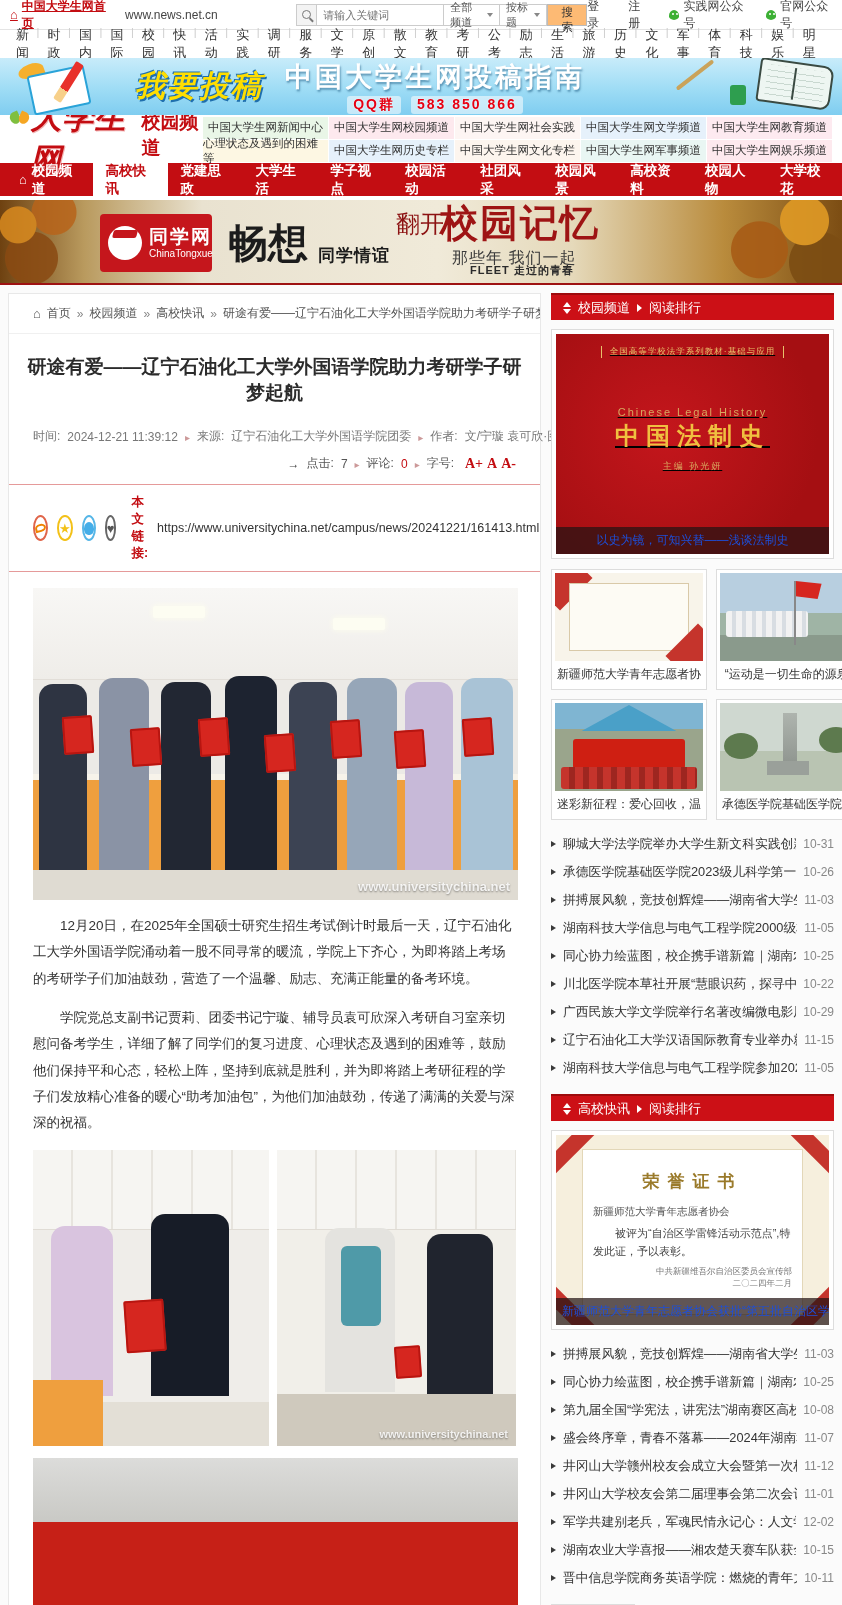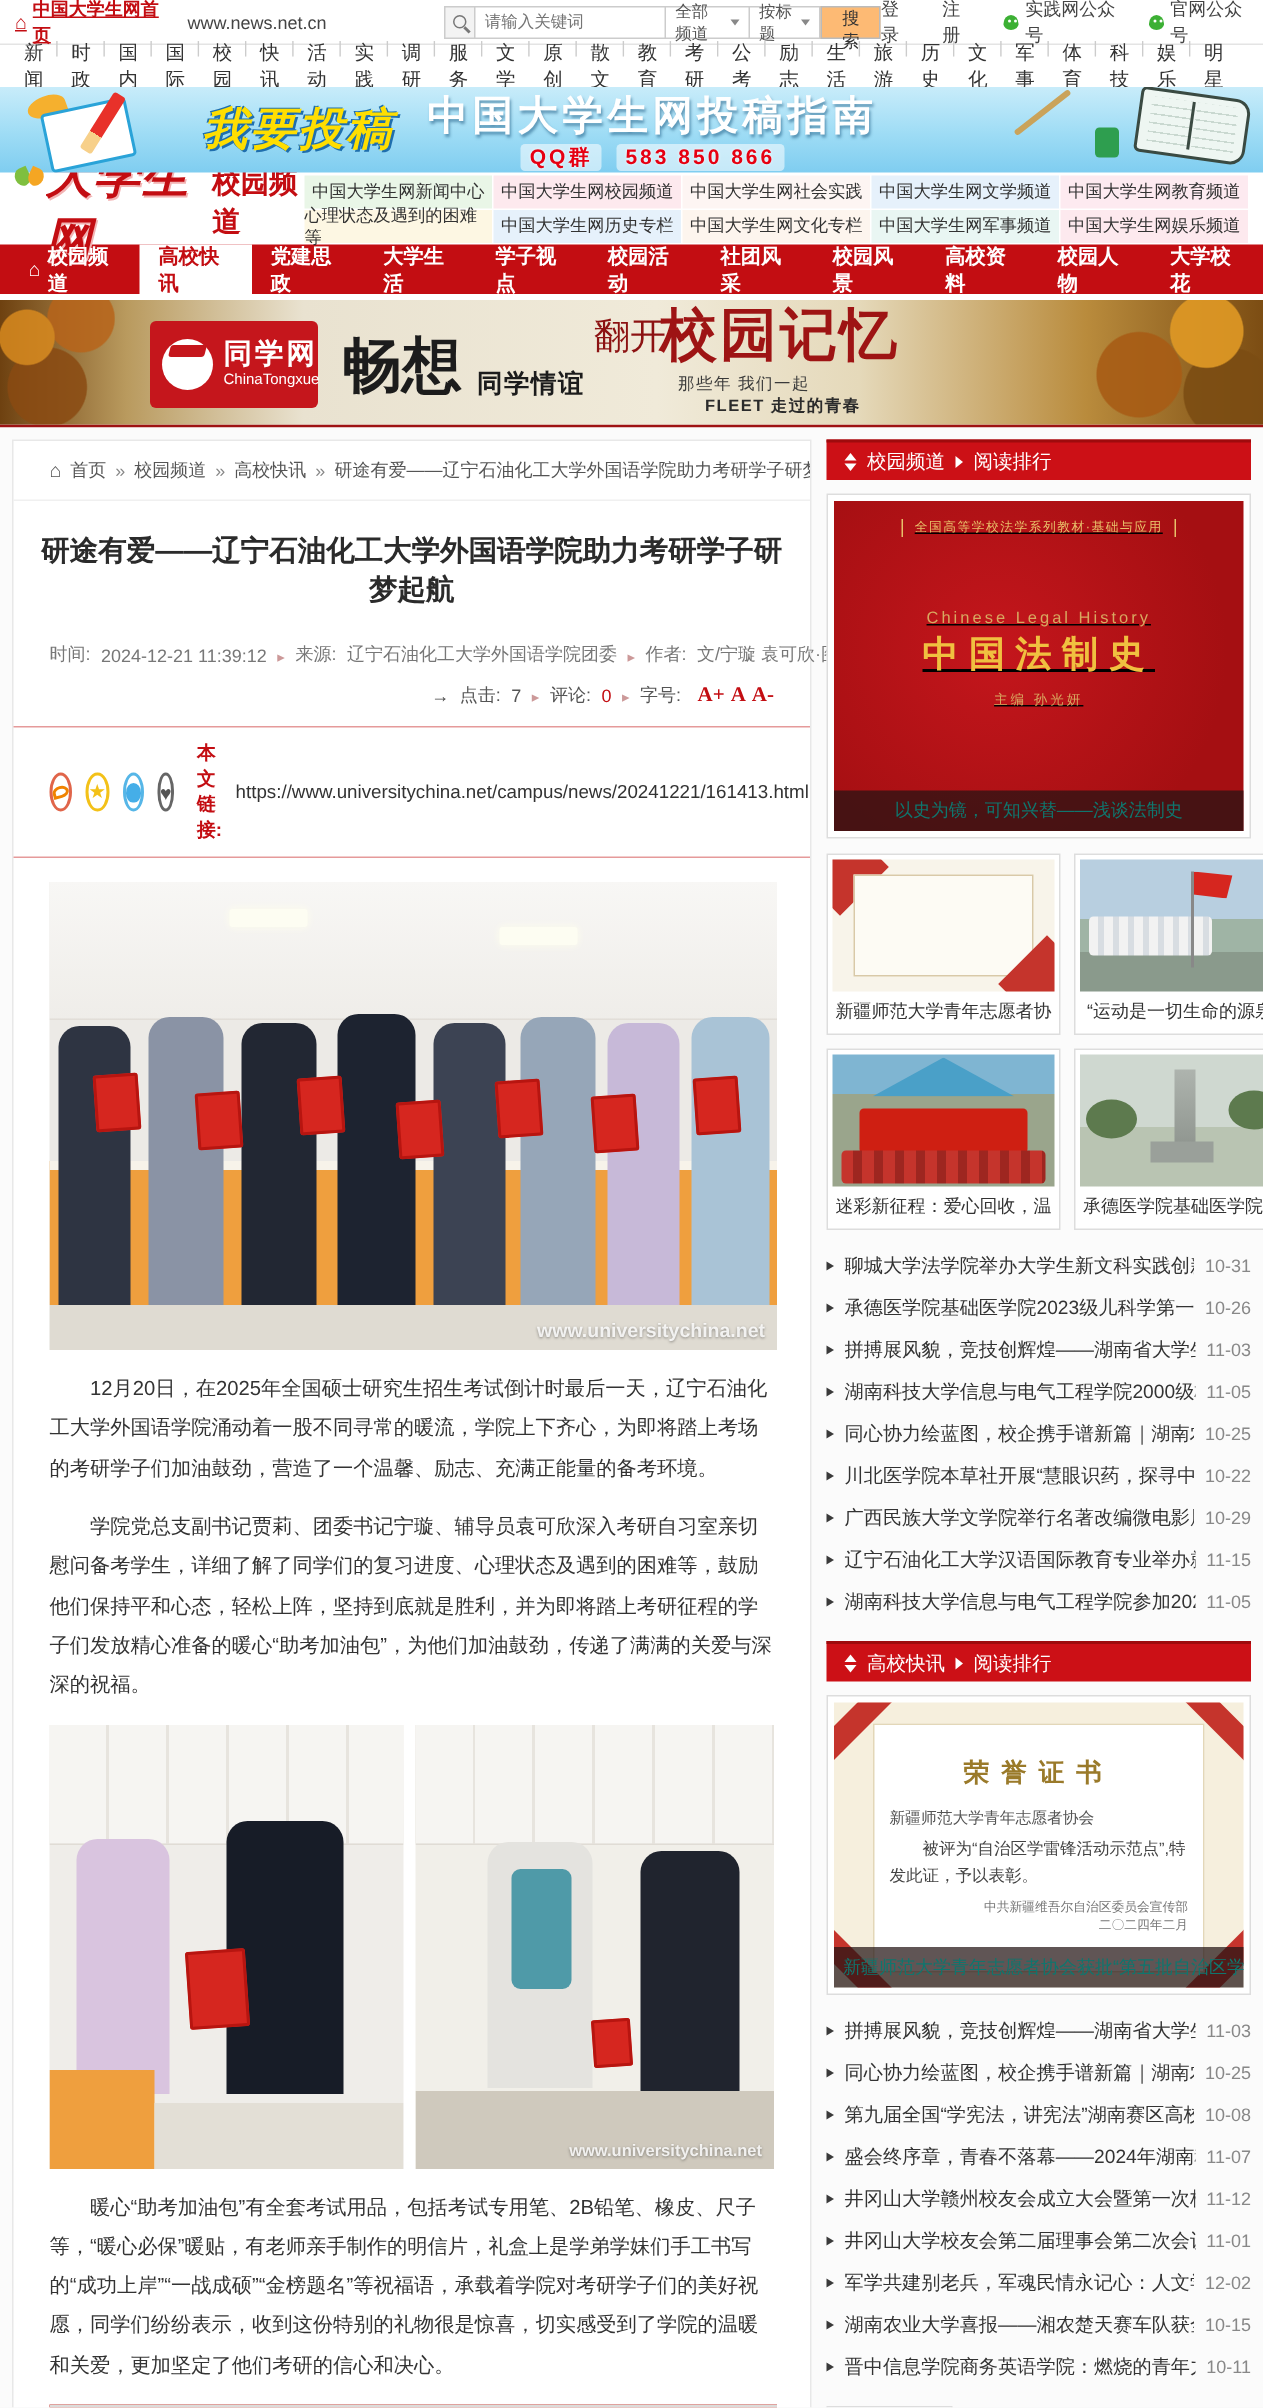--- a/index.html
+++ b/index.html
@@ -75,21 +75,21 @@
   .b2-logo { position:absolute; left:100px; top:14px; width:112px; height:58px; background:#c5161c; border-radius:4px; display:flex; align-items:center; gap:7px; padding:0 8px; }
   .b2-circle { width:34px; height:34px; background:#fff; border-radius:50%; position:relative; flex:none; }
   .b2-circle::before { content:""; position:absolute; top:4px; left:5px; width:24px; height:8px; background:#c5161c; border-radius:2px; transform:skewX(-14deg); }
   .b2-logo-txt { display:flex; flex-direction:column; line-height:1.15; }
   .b2-logo-cn { color:#fff; font-size:19px; font-weight:bold; letter-spacing:2px; }
   .b2-logo-en { color:#fff; font-size:10px; }
   .b2-changxiang { position:absolute; left:228px; top:16px; font-family:"Liberation Serif","DejaVu Serif",serif; font-size:40px; font-weight:bold; color:#1c1c1c; }
   .b2-qingyi { position:absolute; left:318px; top:44px; font-size:17px; font-weight:bold; color:#1c1c1c; letter-spacing:1px; }
   .b2-fankai { position:absolute; left:396px; top:8px; font-size:24px; font-weight:normal; color:#8c1212; }
   .b2-jiyi { position:absolute; left:440px; top:-2px; font-family:"Liberation Serif","DejaVu Serif",serif; font-size:38px; font-weight:bold; color:#9e1414; letter-spacing:2px; }
-  .b2-line1 { position:absolute; left:452px; top:48px; font-size:11px; color:#3a3a3a; letter-spacing:1px; }
+  .b2-line1 { position:absolute; left:452px; top:48px; font-size:16px; color:#3a3a3a; letter-spacing:1px; }
   .b2-line2 { position:absolute; left:470px; top:63px; font-size:11px; font-weight:bold; color:#2b2b2b; letter-spacing:1px; }
   .b2-trees-l { position:absolute; left:0; top:0; width:90px; height:100%; background:radial-gradient(circle at 20% 30%,#d98a1f 0 18px,transparent 19px),radial-gradient(circle at 60% 15%,#b8641a 0 22px,transparent 23px),radial-gradient(circle at 35% 70%,#8a4a12 0 26px,transparent 27px); opacity:.85; }
   .b2-trees-r { position:absolute; right:0; top:0; width:150px; height:100%; background:radial-gradient(circle at 75% 25%,#e09a25 0 24px,transparent 25px),radial-gradient(circle at 45% 60%,#a85c16 0 28px,transparent 29px),radial-gradient(circle at 85% 75%,#7c4d13 0 30px,transparent 31px); opacity:.9; }
 
   .main-topline { border-top:2px solid #9e1212; }
 
   
   .main { display:flex; gap:10px; padding:8px; background:#fbfbfb; align-items:flex-start; }
   .leftcol { width:533px; background:#fff; border:1px solid #e8e8e8; }
   .rightcol { width:283px; }
@@ -142,21 +142,21 @@
 
   
   .sb-header { height:27px; background:#cc1016; border-top:2px solid #9e0b0d; display:flex; align-items:center; gap:7px; padding:0 12px; color:#fff; font-size:13px; margin-bottom:9px; }
   .sorticon { display:inline-flex; flex-direction:column; gap:2px; }
   .sorticon i { width:0; height:0; border-left:4px solid transparent; border-right:4px solid transparent; display:block; }
   .sorticon i:first-child { border-bottom:5px solid #fff; }
   .sorticon i:last-child { border-top:5px solid #fff; }
   .hdr-sep { width:0; height:0; border-top:4px solid transparent; border-bottom:4px solid transparent; border-left:5px solid #fff; }
 
   .sb-card { border:1px solid #ddd; background:#fff; padding:4px; position:relative; margin-bottom:10px; }
-  .sb-card .cap { position:absolute; left:4px; right:4px; bottom:4px; background:rgba(35,20,20,.72); color:#0f766e; font-size:12px; text-align:center; padding:5px 6px; white-space:nowrap; overflow:hidden; }
+  .sb-card .cap { position:absolute; left:4px; right:4px; bottom:4px; background:rgba(35,20,20,.72); color:#1d4ed8; font-size:12px; text-align:center; padding:5px 6px; white-space:nowrap; overflow:hidden; }
   .bookcover { height:220px; background:radial-gradient(circle at 40% 45%,#c4161c,#a50f12 75%); display:flex; flex-direction:column; align-items:center; padding-top:12px;text-decoration:underline; }
   .book-topline { color:#e8c06a; font-size:8.5px; letter-spacing:1px; border-left:1px solid #e8c06a; border-right:1px solid #e8c06a; padding:0 8px; }
   .book-en { color:#d8a860; font-size:11px; letter-spacing:2px; margin-top:48px; }
   .book-title { color:#f0c040; font-size:24px; font-weight:bold; letter-spacing:7px; font-family:"Liberation Serif","DejaVu Serif",serif; margin-top:2px; }
   .book-author { color:#d8a860; font-size:9px; margin-top:8px; letter-spacing:2px; }
 
   .sb-grid { display:grid; grid-template-columns:1fr 1fr; gap:9px; margin-bottom:10px; }
   .sb-cell { border:1px solid #ddd; background:#fff; padding:3px; }
   .sb-thumb { height:88px; position:relative; overflow:hidden; }
   .sb-cell .gcap { font-size:12px; color:#333; text-align:center; padding:5px 2px 3px; white-space:nowrap; overflow:hidden; }
@@ -471,21 +471,20 @@
             <div class="p2-ceiling"></div>
             <span class="fig" style="left:48px;top:78px;width:70px;height:164px;background:#e4e3df;"></span>
             <span class="fig" style="left:64px;top:96px;width:40px;height:80px;background:#4f9aa8;border-radius:6px;"></span>
             <span class="fig" style="left:150px;top:84px;width:66px;height:160px;background:#20242e;"></span>
             <span class="bagm" style="left:118px;top:196px;width:26px;height:32px;"></span>
             <div style="position:absolute;bottom:0;left:0;right:0;height:52px;background:#cfc9bd;"></div>
             <span class="wm" style="font-size:11px;">www.universitychina.net</span>
           </div>
         </div>
 
-        <p>暖心“助考加油包”有全套考试用品，包括考试专用笔、2B铅笔、橡皮、尺子等，“暖心必保”暖贴，有老师亲手制作的明信片，礼盒上是学弟学妹们手工书写的“成功上岸”“一战成硕”“金榜题名”等祝福语，承载着学院对考研学子们的美好祝愿，同学们纷纷表示，收到这份特别的礼物很是惊喜，切实感受到了学院的温暖和关爱，更加坚定了他们考研的信心和决心。</p>
 
         <div class="photo photo3">
           <div class="p3-wall"></div>
 
         </div>
       </div>
     </div>
 
     <div class="rightcol">
 

